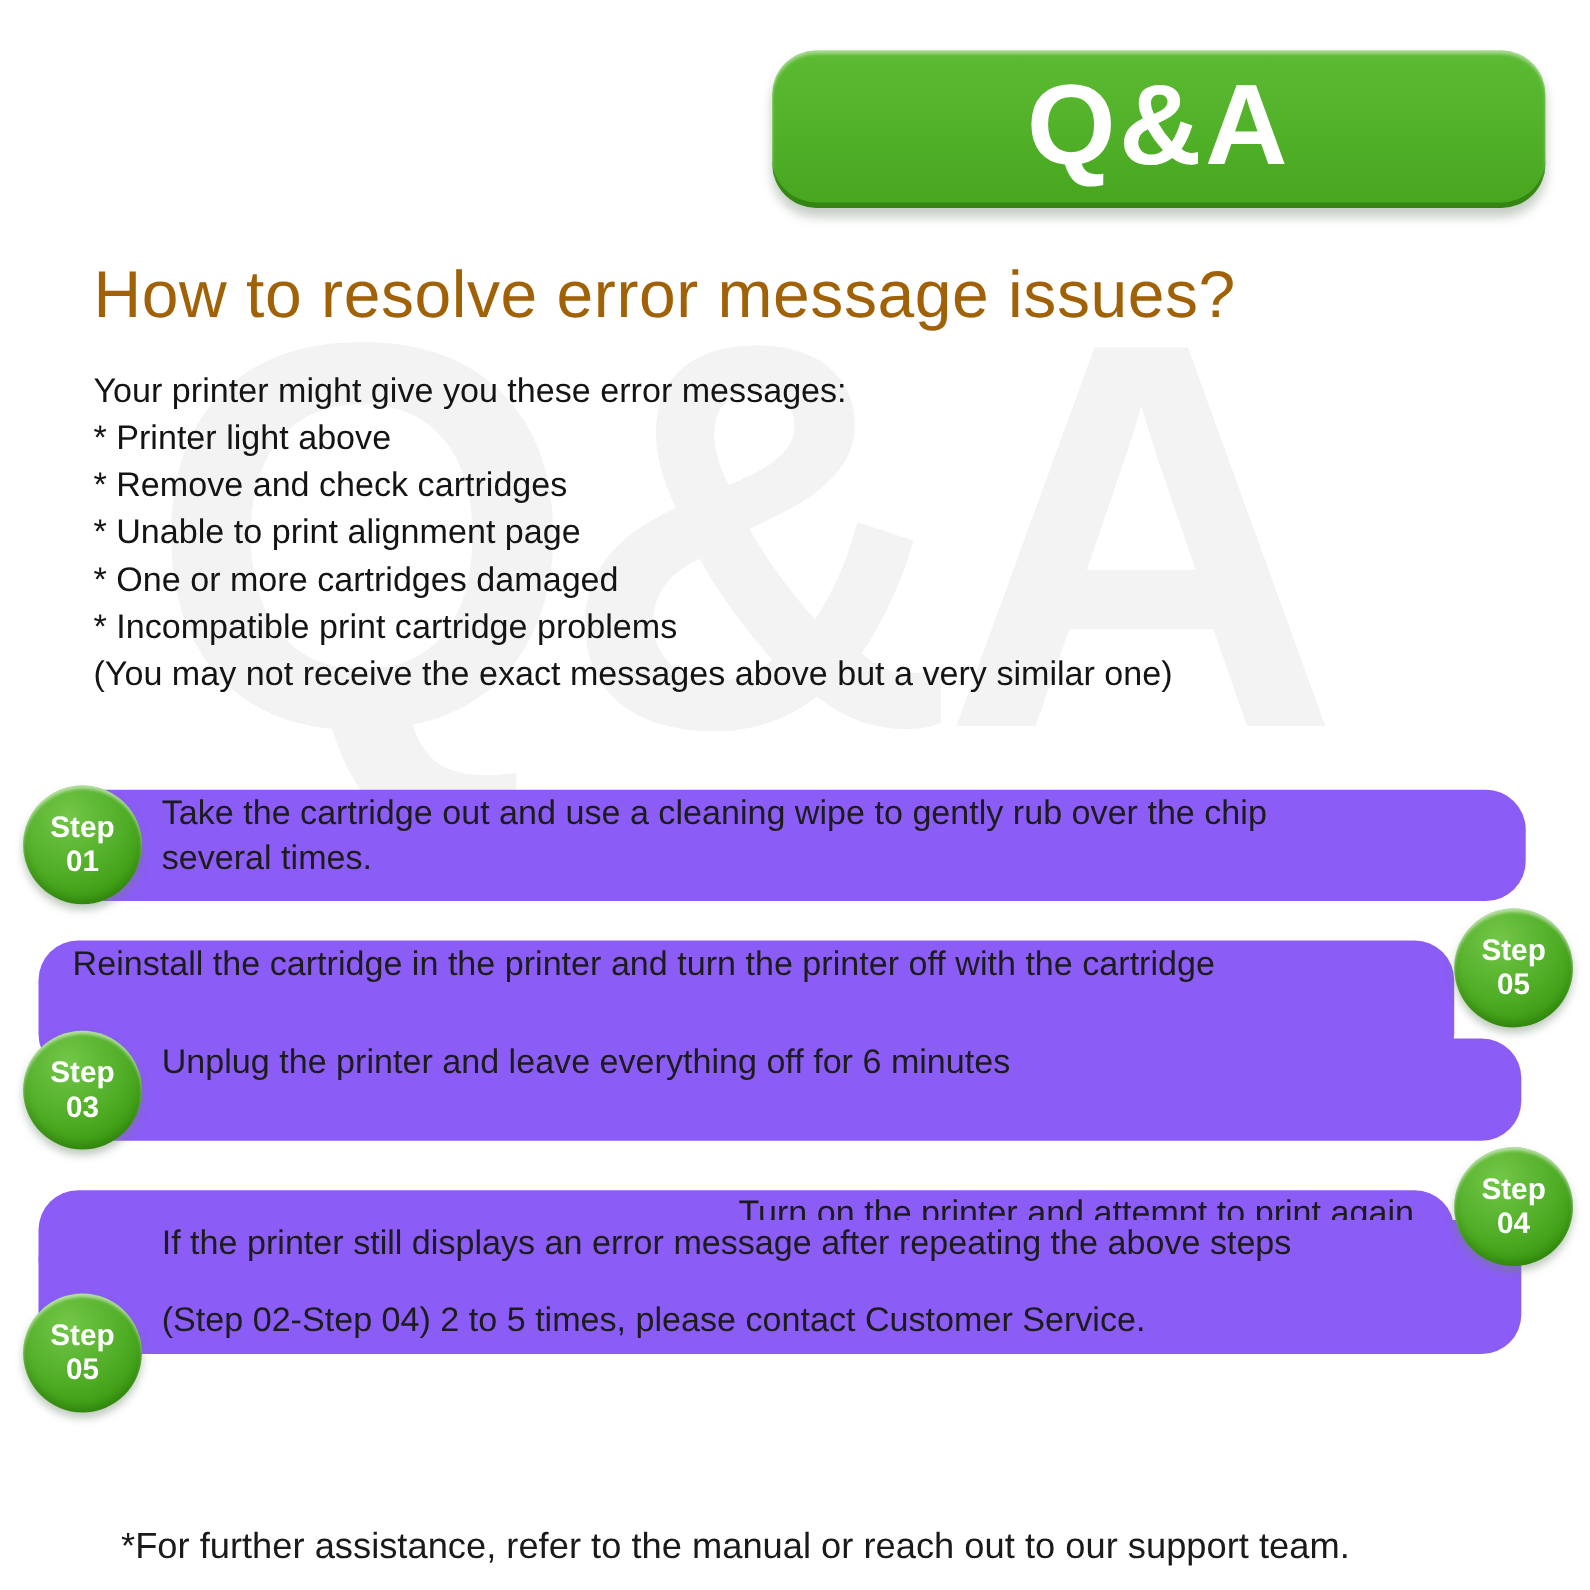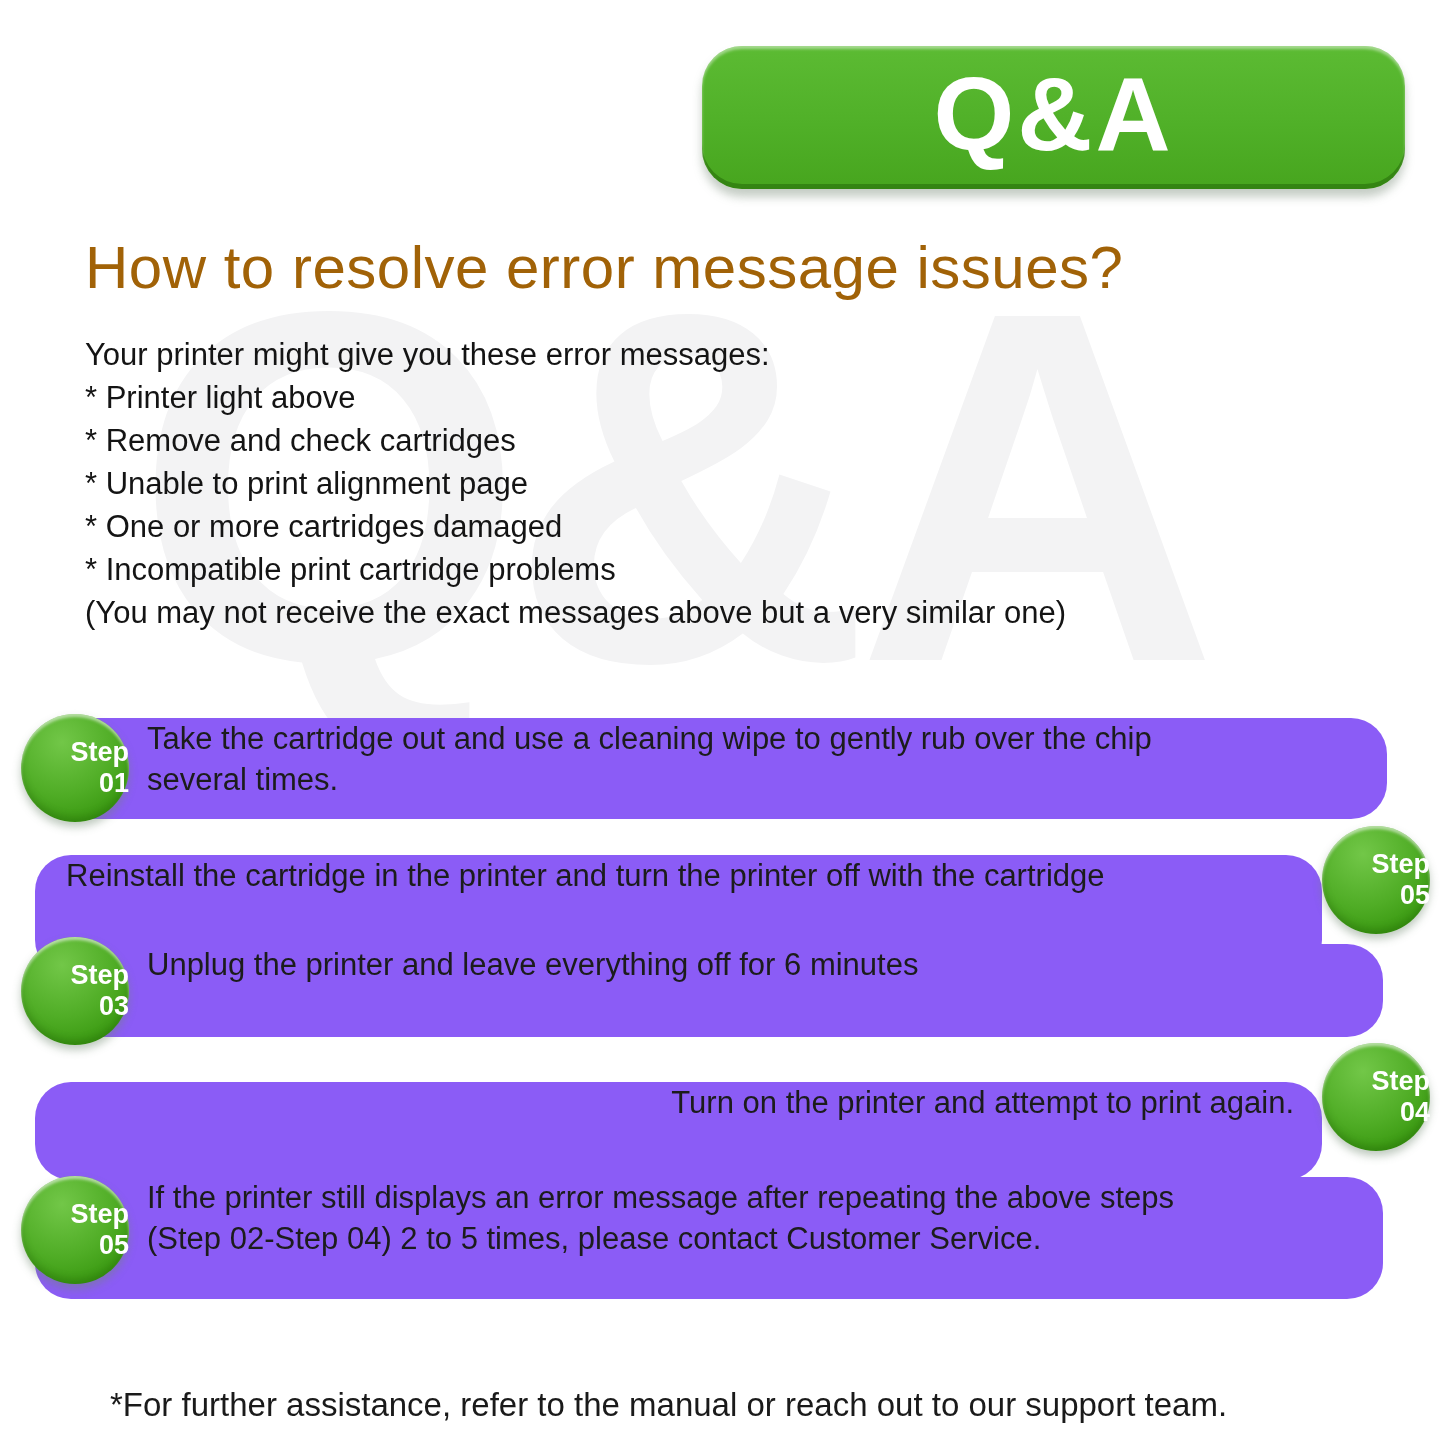--- a/index.html
+++ b/index.html
@@ -77,35 +77,35 @@
     justify-content: flex-start;
     font-size: 31px;
     line-height: 41px;
     color: #1c1c1c;
     z-index: 1;
   }
   .row-1 { left: 35px; top: 718px;  width: 1352px; height: 101px; padding-left: 112px; padding-right: 20px; }
   .row-2 { left: 35px; top: 855px;  width: 1287px; height: 121px;  padding-left: 31px;  padding-right: 110px; }
   .row-3 { left: 35px; top: 944px;  width: 1348px; height: 93px;  padding-left: 112px; padding-right: 20px; }
   .row-4 { left: 35px; top: 1049px; width: 1287px; height: 98px;  padding-left: 30px;  padding-right: 28px; text-align: right; margin-top: 33px; }
-  .row-5 { left: 35px; top: 1177px; width: 1348px; height: 122px; padding-left: 112px; padding-right: 20px; }
+  .row-5 { left: 35px; top: 1109px; width: 1348px; height: 122px; padding-left: 112px; padding-right: 20px; gap: 29px; }
 
   
   .step-badge {
     position: absolute;
     width: 108px; height: 108px;
     border-radius: 50%;
     background: radial-gradient(circle at 38% 26%, #72c748 0%, #50ad26 50%, #3b9a12 78%, #33910c 100%);
     box-shadow:
       inset 0 3px 3px rgba(255,255,255,0.55),
       inset 0 -5px 7px rgba(30,90,5,0.30),
       0 5px 8px rgba(110,135,110,0.45);
     display: flex;
     flex-direction: column;
-    align-items: flex-end;
+    align-items: center;
     justify-content: center;
     color: #ffffff;
     font-weight: bold;
     font-size: 27px;
     line-height: 31px;
     z-index: 2;
     text-align: center;
   }
   .badge-1 { left: 21px;   top: 714px; }
   .badge-2 { left: 1322px; top: 826px; }

